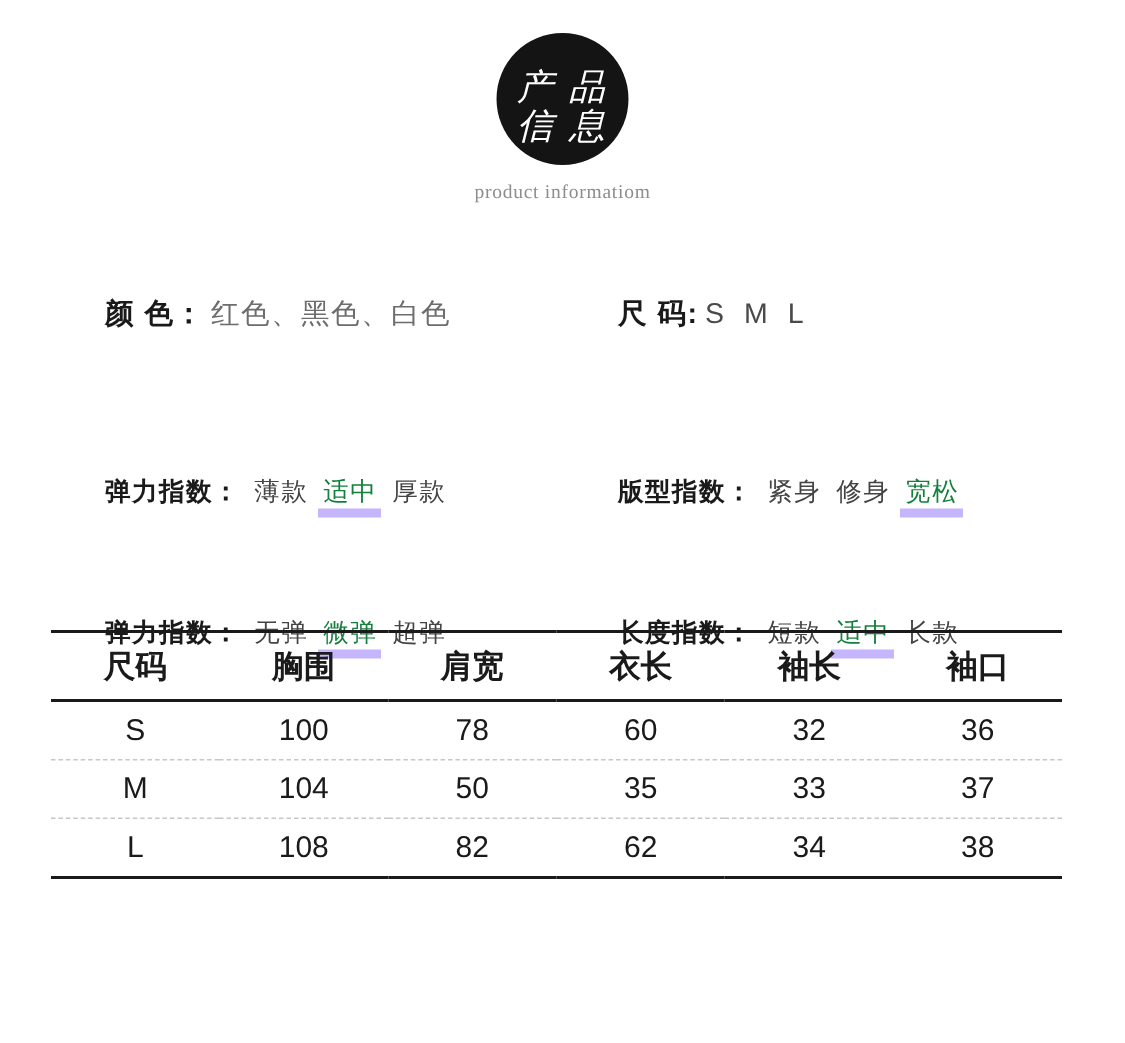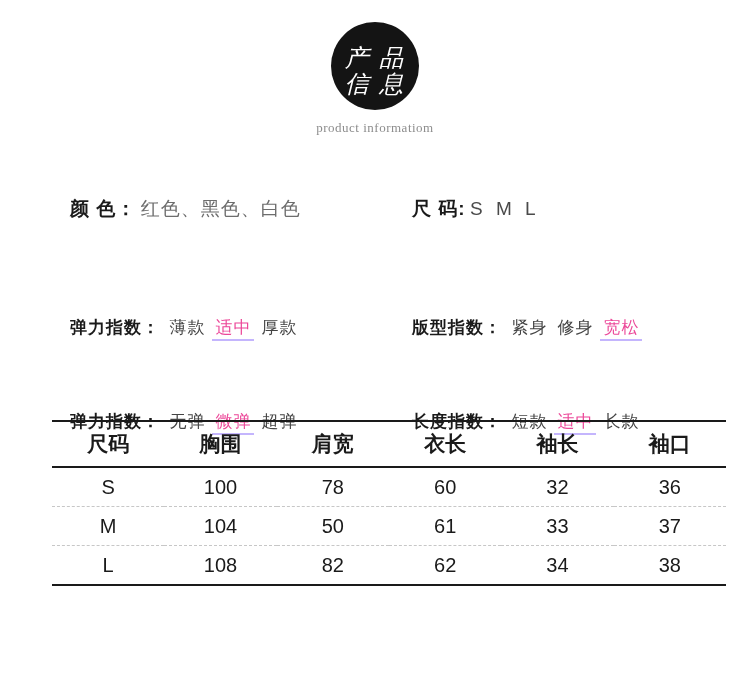--- a/index.html
+++ b/index.html
@@ -91,22 +91,22 @@
   .spec-values.small {
     font-size: 17px;
   }
   .opt {
     display: inline-block;
     padding: 0 3px;
     margin: 0 2px;
     color: #444444;
   }
   .opt.underline {
-    border-bottom: 2px solid #c4b5fd;
-    color: #ec4899;
+    border-bottom: 6px solid #c4b5fd;
+    color: #15803d;
   }
   .opt.plain {
     border-bottom: 2px solid transparent;
     text-align: right;
   }
   .color-list {
     font-size: 19px;
     color: #6d6d6d;
     letter-spacing: 1px;
   }
@@ -121,21 +121,21 @@
   #row-thick   { top: 72px; }
   #row-elastic { top: 118px; }
 
   .c-left  { left: 70px; }
   .c-right { left: 412px; }
 
   
   .table-wrap {
     position: absolute;
     top: 420px;
-    left: 52px;
+    left: 34px;
     width: 674px;
   }
   table.size-table {
     width: 674px;
     border-collapse: collapse;
     table-layout: fixed;
   }
   table.size-table th,
   table.size-table td {
     text-align: center;
@@ -234,21 +234,21 @@
           <td>100</td>
           <td>78</td>
           <td>60</td>
           <td>32</td>
           <td>36</td>
         </tr>
         <tr>
           <td>M</td>
           <td>104</td>
           <td>50</td>
-          <td>61</td>
+          <td>35</td>
           <td>33</td>
           <td>37</td>
         </tr>
         <tr>
           <td>L</td>
           <td>108</td>
           <td>82</td>
           <td>62</td>
           <td>34</td>
           <td>38</td>

